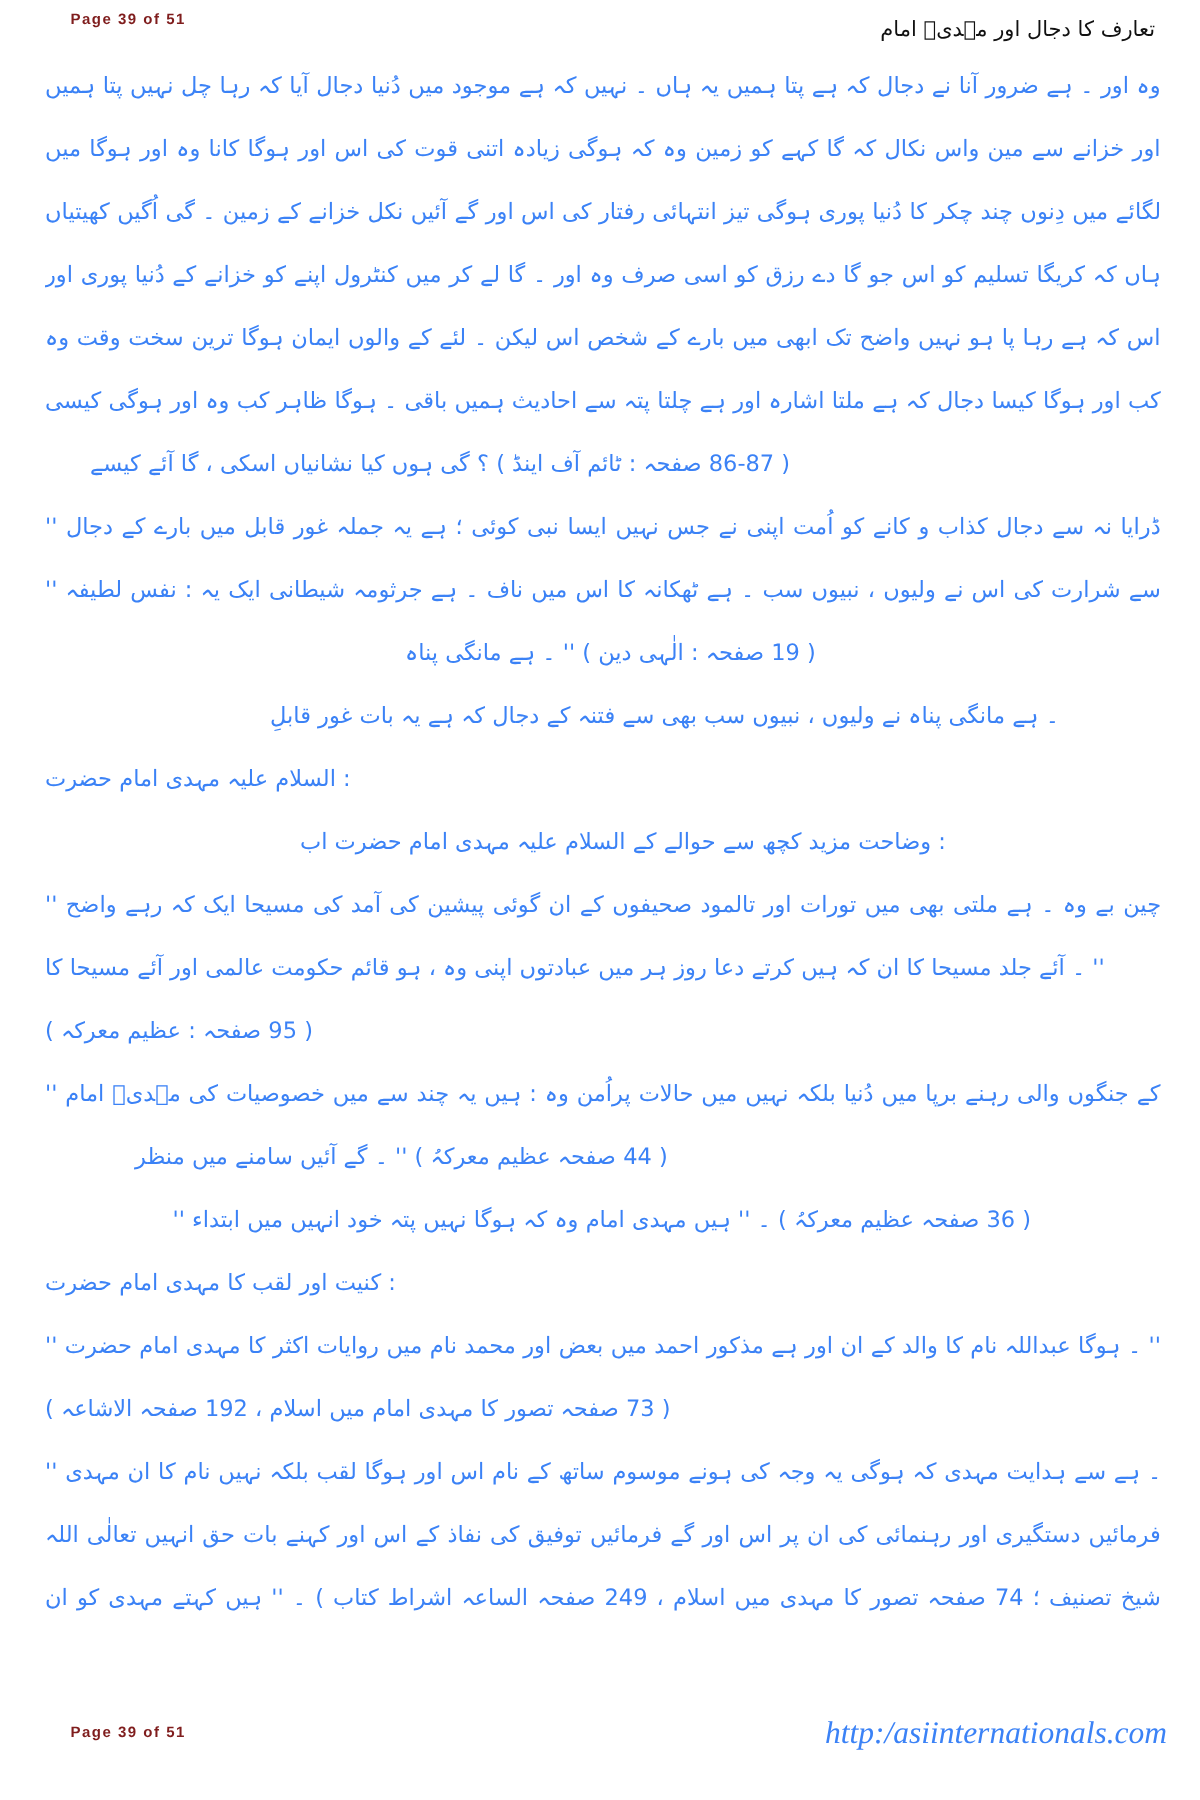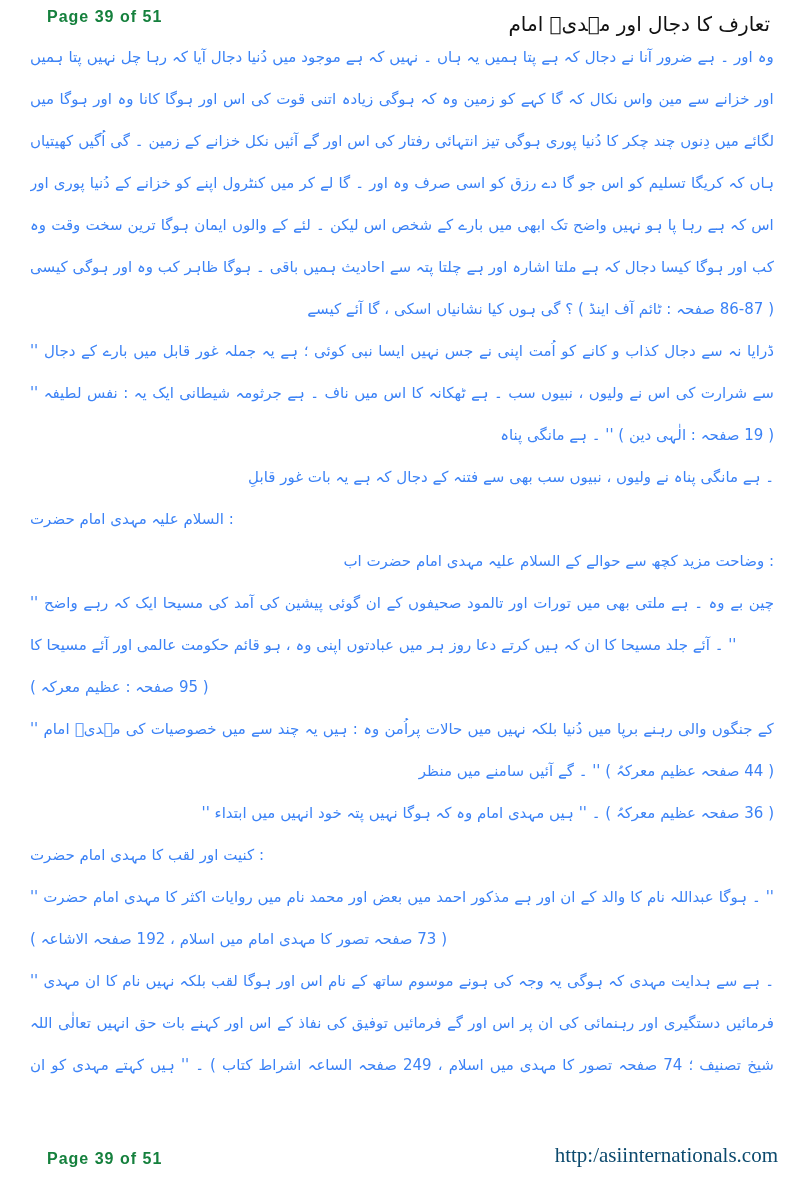--- a/index.html
+++ b/index.html
@@ -4,45 +4,45 @@
 <style>
   html,body{margin:0;padding:0;background:#e8e8e8;}
   .page{
     position:relative;width:800px;height:1200px;background:#ffffff;
     margin:0 auto;overflow:hidden;color:#141414;
     font-family:"DejaVu Sans",sans-serif;
   }
   .hdr-page,.ftr-page{
     position:absolute;left:47px;
     font-family:"Liberation Sans",sans-serif;font-weight:bold;
-    font-size:16px;letter-spacing:1px;color:#15803d;white-space:nowrap;
+    font-size:10px;letter-spacing:1px;color:#7f1d1d;white-space:nowrap;
   }
   .hdr-page{top:8px;}
   .ftr-page{top:1150px;}
   .hdr-title{
-    position:absolute;top:12px;right:30px;font-size:20px;color:#111;
+    position:absolute;top:12px;right:30px;font-size:14px;color:#111;
     direction:ltr;white-space:nowrap;
   }
   .ftr-url{
     position:absolute;top:1143px;right:22px;
-    font-family:"Liberation Serif",serif;
-    font-size:21px;color:#0c4a6e;text-decoration:none;white-space:nowrap;
+    font-family:"Liberation Serif",serif;font-style:italic;
+    font-size:21px;color:#3b82f6;text-decoration:none;white-space:nowrap;
   }
   .body-text{
     position:absolute;top:36px;left:30px;right:26px;
     direction:ltr;
   }
   .line{
     height:42px;line-height:42px;font-size:15px;overflow:hidden;
     white-space:nowrap;word-spacing:0px;color:#3b82f6;
   }
   .l-full{text-align:justify;text-align-last:justify;white-space:normal;}
   .l-left{text-align:left;}
   .l-right{padding-right:2px;}
-  .l-center{text-align:right;}
+  .l-center{text-align:left;}
   .line bdi{unicode-bidi:isolate;}
 </style>
 </head>
 <body>
 
 <div class="page">
 
   <div class="hdr-page">Page 39 of 51</div>
   <div class="hdr-title"><bdi dir="auto">امام</bdi> <bdi dir="auto">مہدیؑ</bdi> <bdi dir="auto">اور</bdi> <bdi dir="auto">دجال</bdi> <bdi dir="auto">کا</bdi> <bdi dir="auto">تعارف</bdi></div>
 

